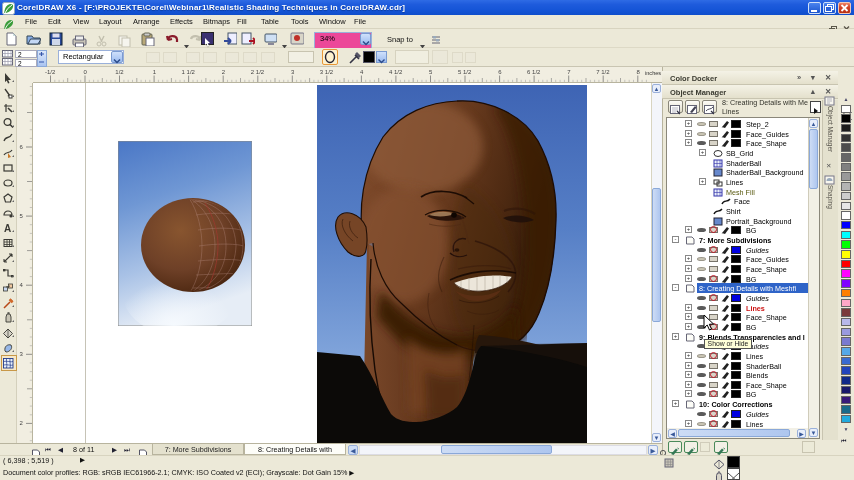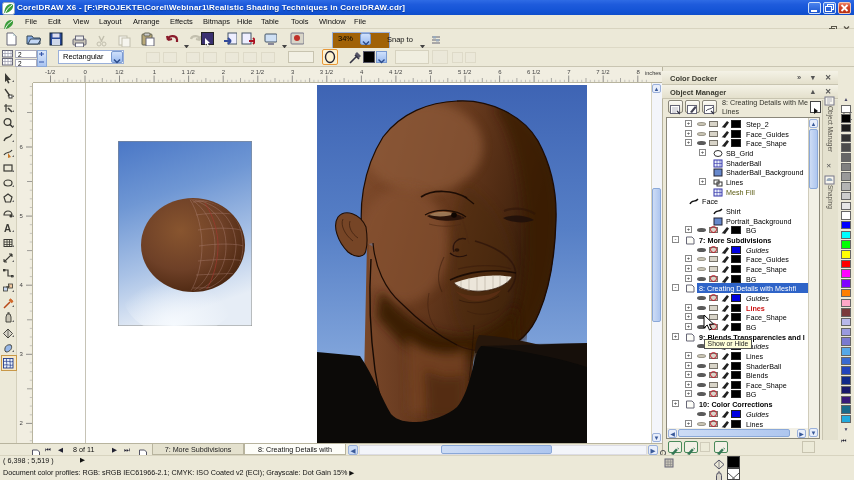--- a/index.html
+++ b/index.html
@@ -57,21 +57,21 @@
       <path d="M1 10 Q2 2 7 1 Q10.5 1 10 4 Q9 8 3 10 Z" fill="#3a9c3a"></path>
       <path d="M2 10 Q4 5 9 2" stroke="#e8f4e8" stroke-width="1" fill="none"></path>
     </svg></div>
 <div class="menuitem" style="left:25px;">File</div>
 <div class="menuitem" style="left:48px;">Edit</div>
 <div class="menuitem" style="left:73px;">View</div>
 <div class="menuitem" style="left:99px;">Layout</div>
 <div class="menuitem" style="left:133px;">Arrange</div>
 <div class="menuitem" style="left:170px;">Effects</div>
 <div class="menuitem" style="left:203px;">Bitmaps</div>
-<div class="menuitem" style="left:237px;">Hide</div>
+<div class="menuitem" style="left:237px;">Fill</div>
 <div class="menuitem" style="left:261px;">Table</div>
 <div class="menuitem" style="left:291px;">Tools</div>
 <div class="menuitem" style="left:319px;">Window</div>
 <div class="menuitem" style="left:354px;">File</div>
 <div class="abs" style="left:816px;top:19px;width:36px;height:9px;color:#555;"><svg width="36" height="9">
       <rect x="1" y="6" width="5" height="1.6" fill="#5a564a"></rect>
       <rect x="15.5" y="2.5" width="5" height="4" fill="none" stroke="#5a564a"></rect>
       <rect x="13.5" y="4.5" width="5" height="4" fill="#ece9d8" stroke="#5a564a"></rect>
       <path d="M28 2.5 L33 7.5 M33 2.5 L28 7.5" stroke="#5a564a" stroke-width="1.4"></path>
     </svg></div>
@@ -136,21 +136,21 @@
       <rect x="1" y="2" width="12" height="8" rx="1" fill="#cfe0f4" stroke="#456"></rect>
       <rect x="4" y="11" width="6" height="2" fill="#889"></rect>
     </svg></div>
 <div class="abs" style="left:281px;top:36px;width:7px;height:6px;"><svg width="7" height="6">
       <path d="M1 1 L3.5 4.5 L6 1 z" fill="#444"></path>
     </svg></div>
 <div class="abs" style="left:290px;top:32px;width:14px;height:14px;"><svg width="14" height="14">
       <rect x="1" y="1" width="13" height="11" rx="1" fill="#d8d5c8" stroke="#778"></rect>
       <circle cx="7" cy="6" r="3" fill="#c03028"></circle>
     </svg></div>
-<div class="abs" style="left:332px;top:32px;width:58px;height:20px;background:#a16207;border:1px solid #9ab0da;font-size:7.5px;line-height:12px;padding-left:5px;">34%</div>
+<div class="abs" style="left:314px;top:32px;width:58px;height:20px;background:#ec4899;border:1px solid #9ab0da;font-size:7.5px;line-height:12px;padding-left:5px;">34%</div>
 <div class="abs" style="left:360px;top:33px;width:11px;height:12px;background:linear-gradient(180deg,#cfe0fb,#9cbcf0);border:1px solid #7a9ad0;border-radius:2px;"><svg width="10" height="10">
       <path d="M2 3.5 L5 6.5 L8 3.5" stroke="#2a4a8a" stroke-width="1.5" fill="none"></path>
     </svg></div>
 <div class="abs" style="left:387px;top:34.5px;font-size:7.5px;color:#111;">Snap to</div>
 <div class="abs" style="left:419px;top:36px;width:7px;height:6px;"><svg width="7" height="6">
       <path d="M1 1 L3.5 4.5 L6 1 z" fill="#444"></path>
     </svg></div>
 <div class="abs" style="left:430px;top:33px;width:12px;height:12px;"><svg width="12" height="12">
       <path d="M2 2 h8 M2 5 h8 M2 8 h8" stroke="#667" stroke-width="1.2"></path>
       <rect x="3" y="1" width="3" height="2.5" fill="#9ab"></rect>
@@ -753,21 +753,21 @@
     </svg>
     <span style="position:absolute;left:58px;top:1px;color:#000;">Lines</span>
   </div>
 <div class="treerow" style="left:668px;top:187px;">
     <svg class="ticon" style="left:45px;" width="10" height="9">
       <rect x="1" y="1" width="8" height="7" fill="#e8eefa" stroke="#33a"></rect>
       <path d="M1 4.5 h8 M4 1 v7 M7 1 v7" stroke="#33a" stroke-width=".6"></path>
     </svg>
     <span style="position:absolute;left:58px;top:1px;color:#5a5a10;">Mesh Fill</span>
   </div>
-<div class="treerow" style="left:644px;top:196px;">
+<div class="treerow" style="left:676px;top:196px;">
     <svg class="ticon" style="left:45px;" width="10" height="9">
       <path d="M1 7 C3 2 6 6 9 2" stroke="#111" stroke-width="1.4" fill="none"></path>
     </svg>
     <span style="position:absolute;left:58px;top:1px;color:#000;">Face</span>
   </div>
 <div class="treerow" style="left:668px;top:206px;">
     <svg class="ticon" style="left:45px;" width="10" height="9">
       <path d="M1 7 C3 2 6 6 9 2" stroke="#111" stroke-width="1.4" fill="none"></path>
     </svg>
     <span style="position:absolute;left:58px;top:1px;color:#000;">Shirt</span>

